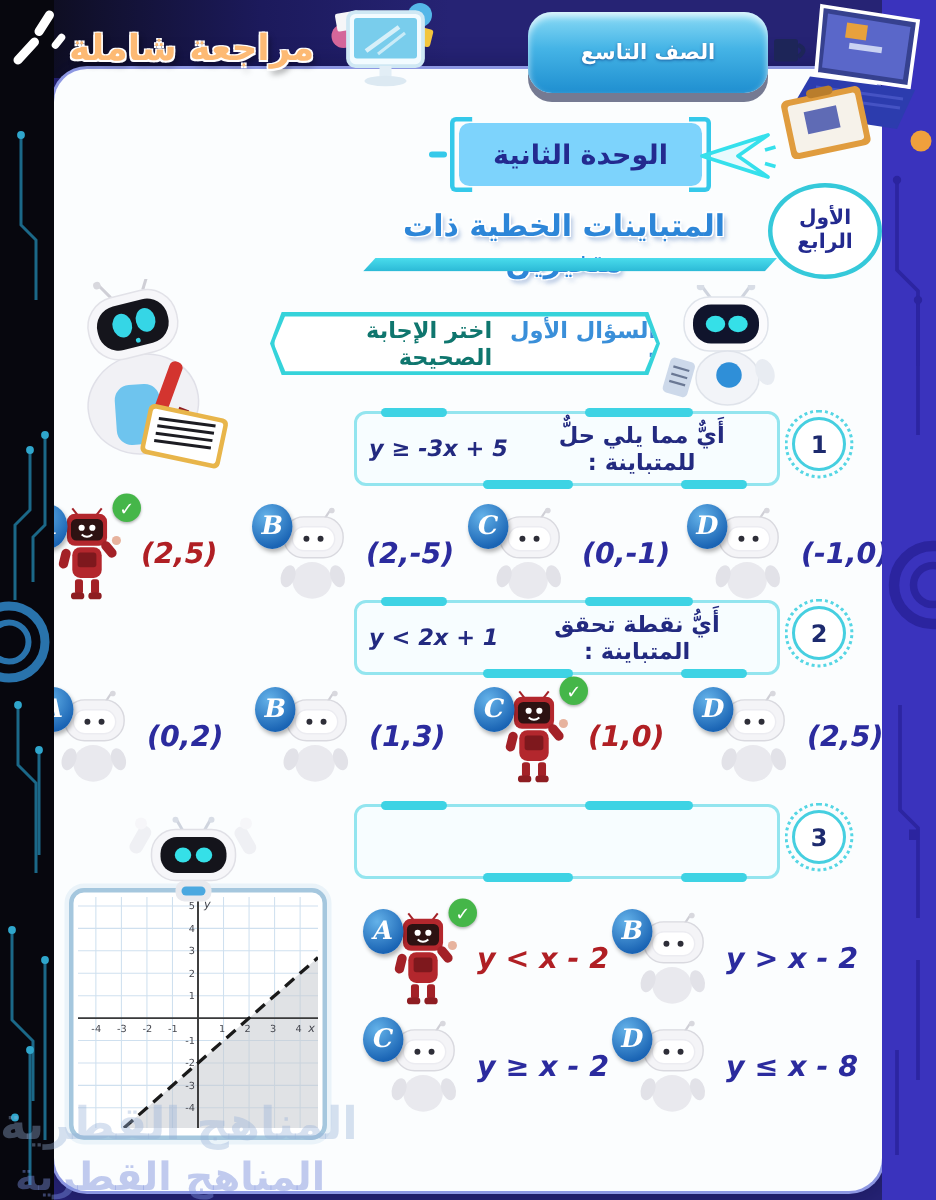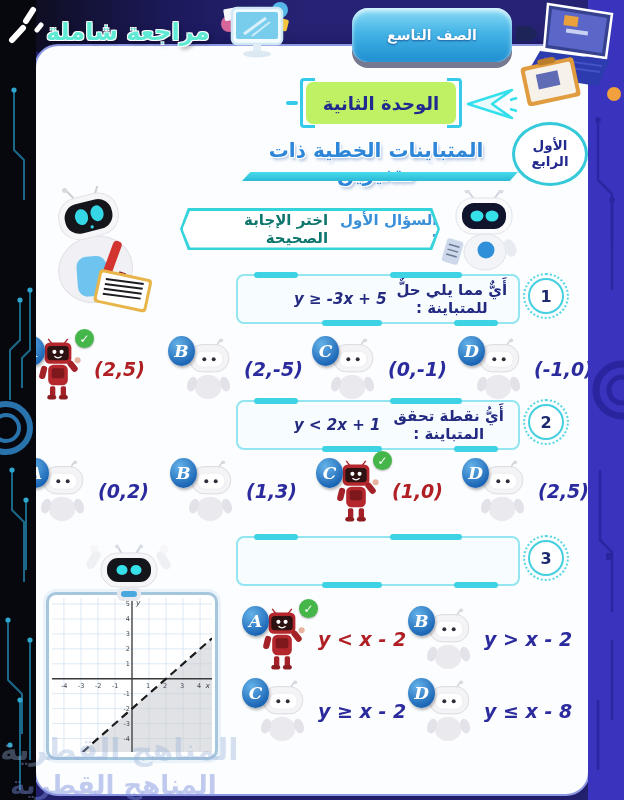--- a/index.html
+++ b/index.html
@@ -11,34 +11,34 @@
   .right-strip { position:absolute; right:0; top:0; width:36px; height:800px; background:#3a33bd; z-index:5; }
   .header-grad { position:absolute; left:0; top:0; width:624px; height:52px;
                  background:linear-gradient(90deg,#0b0b14 0%,#1c1a5c 28%,#262374 48%,#262374 100%); z-index:1; }
 
   
   .card { position:absolute; left:36px; top:46px; width:552px; height:748px; background:#fbfdfe;
           border-radius:22px; box-shadow:0 0 0 2px #8d97e2, 0 0 18px rgba(10,10,60,.55); z-index:2; }
 
   
   .sparkle { position:absolute; left:6px; top:4px; z-index:7; }
-  .review-label { position:absolute; left:46px; top:18px; z-index:7; font-size:24px; font-weight:bold; color:#5eead4;
+  .review-label { position:absolute; left:46px; top:18px; z-index:7; font-size:24px; font-weight:bold; color:#fdba74;
                   text-shadow:1px 1px 0 #fff,-1px -1px 0 #fff,1px -1px 0 #fff,-1px 1px 0 #fff,2px 3px 4px rgba(0,0,0,.4); }
   .monitor { position:absolute; left:212px; top:0; z-index:7; }
   .grade-btn { position:absolute; left:352px; top:8px; width:160px; height:54px; z-index:7;
                border:none; border-radius:16px; cursor:pointer;
                background:linear-gradient(180deg,#8cdcf6 0%,#45b4e6 45%,#1f8fd0 100%);
                box-shadow:0 6px 0 rgba(8,14,56,.55), inset 0 3px 5px rgba(255,255,255,.75);
                color:#fff; font-size:14px; font-weight:bold; font-family:inherit;
                text-shadow:0 1px 2px rgba(20,70,140,.8); }
   .laptop { position:absolute; left:508px; top:0; z-index:7; }
 
   
-  .unit-badge { position:absolute; left:306px; top:82px; width:150px; height:42px; z-index:4;
-                background:#bef264; border-radius:7px; display:flex; align-items:center; justify-content:center;
+  .unit-badge { position:absolute; left:306px; top:82px; width:162px; height:42px; z-index:4;
+                background:#7dd3fc; border-radius:7px; display:flex; align-items:center; justify-content:center;
                 color:#232a8f; font-size:18px; font-weight:bold; }
   .unit-badge::before, .unit-badge::after { content:""; position:absolute; top:-4px; bottom:-4px; width:12px; }
   .unit-badge::before { left:-6px;  border:3px solid #35c9ea; border-right:none; border-radius:4px 0 0 4px; }
   .unit-badge::after  { right:-6px; border:3px solid #35c9ea; border-left:none;  border-radius:0 4px 4px 0; }
   .unit-dash { position:absolute; left:286px; top:101px; width:12px; height:4px; background:#35c9ea; border-radius:2px; z-index:4; }
   .plane { position:absolute; left:460px; top:84px; z-index:4; }
 
   
   .lesson-circle { position:absolute; left:512px; top:122px; width:76px; height:64px; z-index:6;
                    background:#fff; border:3px solid #35c9da; border-radius:50%;
@@ -72,21 +72,21 @@
           border:2px solid #46cfe0; border-radius:50%; display:flex; align-items:center; justify-content:center;
           color:#1d2a6e; font-size:16px; font-weight:bold; }
   .qnum::after { content:""; position:absolute; inset:-7px; border:2px dotted #55d6e4; border-radius:50%; }
   .qnum1 { left:528px; top:278px; } .qnum2 { left:528px; top:404px; } .qnum3 { left:528px; top:540px; }
 
   
   .qbox { position:absolute; width:284px; height:50px; z-index:4; background:#f7fdff;
           border:2px solid #93e5ef; border-radius:8px; display:flex; align-items:center; justify-content:center;
           gap:7px; padding:0 8px; color:#232a80; font-size:15px; font-weight:bold; text-align:center; }
   .qbox1 { left:236px; top:274px; } .qbox2 { left:236px; top:400px; } .qbox3 { left:236px; top:536px; font-size:13.5px; }
-  .qbox .math { font-style:italic; white-space:nowrap;margin-left:48px; }
+  .qbox .math { font-style:italic; white-space:nowrap; }
   .tab { position:absolute; height:6px; background:#3ed3e4; border-radius:3px; }
   .tab.t1 { top:-4px; left:16px;  width:44px; }
   .tab.t2 { top:-4px; right:56px; width:72px; }
   .tab.t3 { bottom:-4px; left:84px; width:60px; }
   .tab.t4 { bottom:-4px; right:20px; width:44px; }
 
   
   .opt { position:absolute; display:flex; align-items:center; gap:4px; z-index:4; cursor:pointer; }
   .bot-wrap { position:relative; width:64px; height:70px; flex:0 0 auto; }
   .bot-wrap svg { position:absolute; left:4px; top:4px; }

